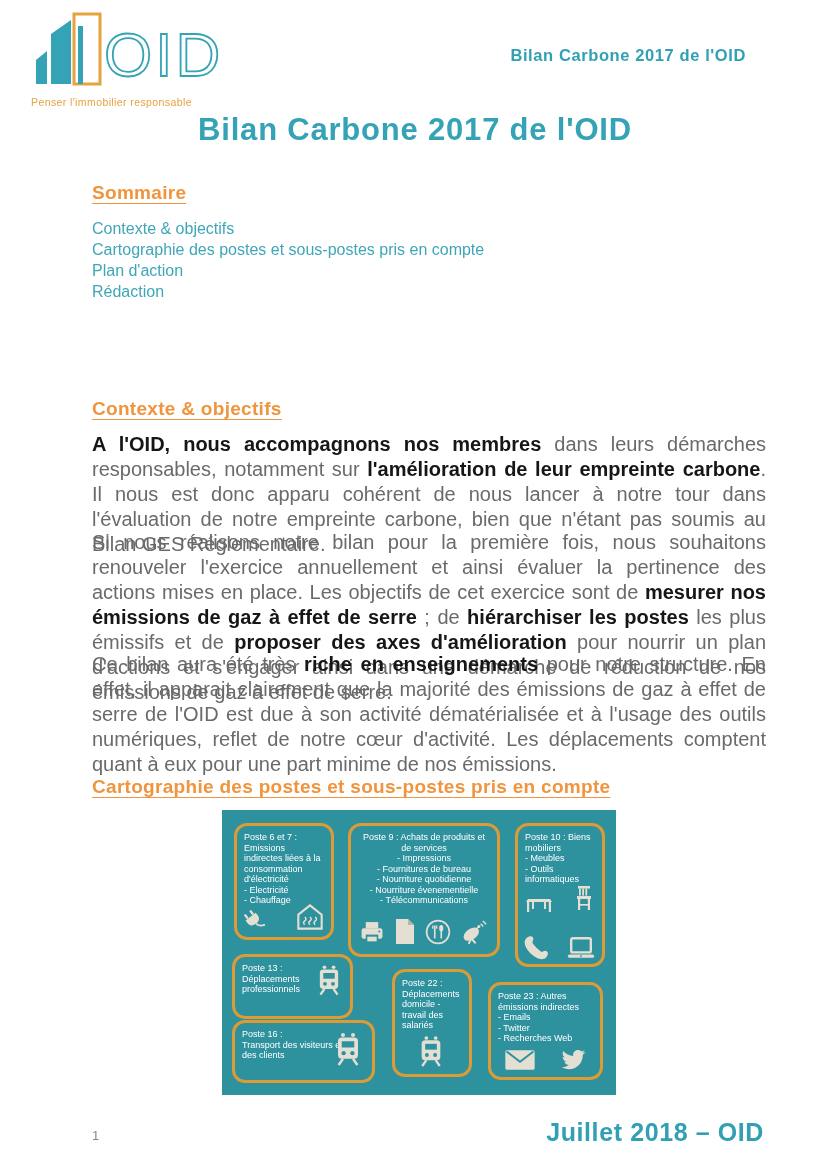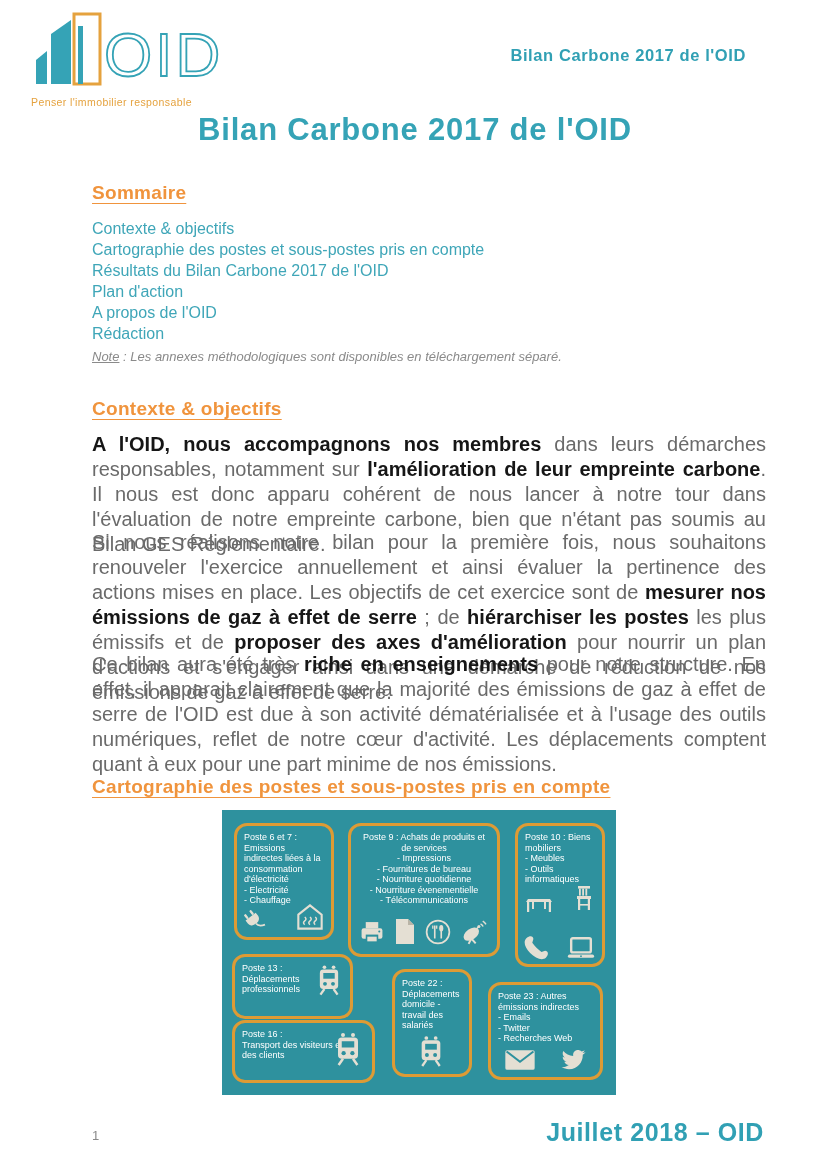--- a/index.html
+++ b/index.html
@@ -82,27 +82,24 @@
   </div>
 
   <div class="header-right">Bilan Carbone 2017 de l'OID</div>
 
   <div class="title">Bilan Carbone 2017 de l'OID</div>
 
   <div class="h-orange" style="top:182px;">Sommaire</div>
   <div class="toc">
     <div>Contexte &amp; objectifs</div>
     <div>Cartographie des postes et sous-postes pris en compte</div>
-    <div>Résultats du Bilan Carbone 2017 de l'OID</div>
     <div>Plan d'action</div>
-    <div>A propos de l'OID</div>
     <div>Rédaction</div>
   </div>
 
-  <div class="note"><span class="note-label">Note</span><span> : Les annexes méthodologiques sont disponibles en téléchargement séparé.</span></div>
 
   <div class="h-orange" style="top:398px;">Contexte &amp; objectifs</div>
 
   <p class="para" style="top:432px;"><span class="b">A l'OID, nous accompagnons nos membres</span><span> dans leurs démarches responsables, notamment sur </span><span class="b">l'amélioration de leur empreinte carbone</span><span>. Il nous est donc apparu cohérent de nous lancer à notre tour dans l'évaluation de notre empreinte carbone, bien que n'étant pas soumis au Bilan GES Réglementaire.</span></p>
 
   <p class="para" style="top:530px;"><span>Si nous réalisons notre bilan pour la première fois, nous souhaitons renouveler l'exercice annuellement et ainsi évaluer la pertinence des actions mises en place. Les objectifs de cet exercice sont de </span><span class="b">mesurer nos émissions de gaz à effet de serre</span><span> ; de </span><span class="b">hiérarchiser les postes</span><span> les plus émissifs et de </span><span class="b">proposer des axes d'amélioration</span><span> pour nourrir un plan d'actions et s'engager ainsi dans une démarche de réduction de nos émissions de gaz à effet de serre.</span></p>
 
   <p class="para" style="top:652px;"><span>Ce bilan aura été très </span><span class="b">riche en enseignements</span><span> pour notre structure. En effet, il apparait clairement que la majorité des émissions de gaz à effet de serre de l'OID est due à son activité dématérialisée et à l'usage des outils numériques, reflet de notre cœur d'activité. Les déplacements comptent quant à eux pour une part minime de nos émissions.</span></p>
 
   <div class="h-orange" style="top:776px;">Cartographie des postes et sous-postes pris en compte</div>

